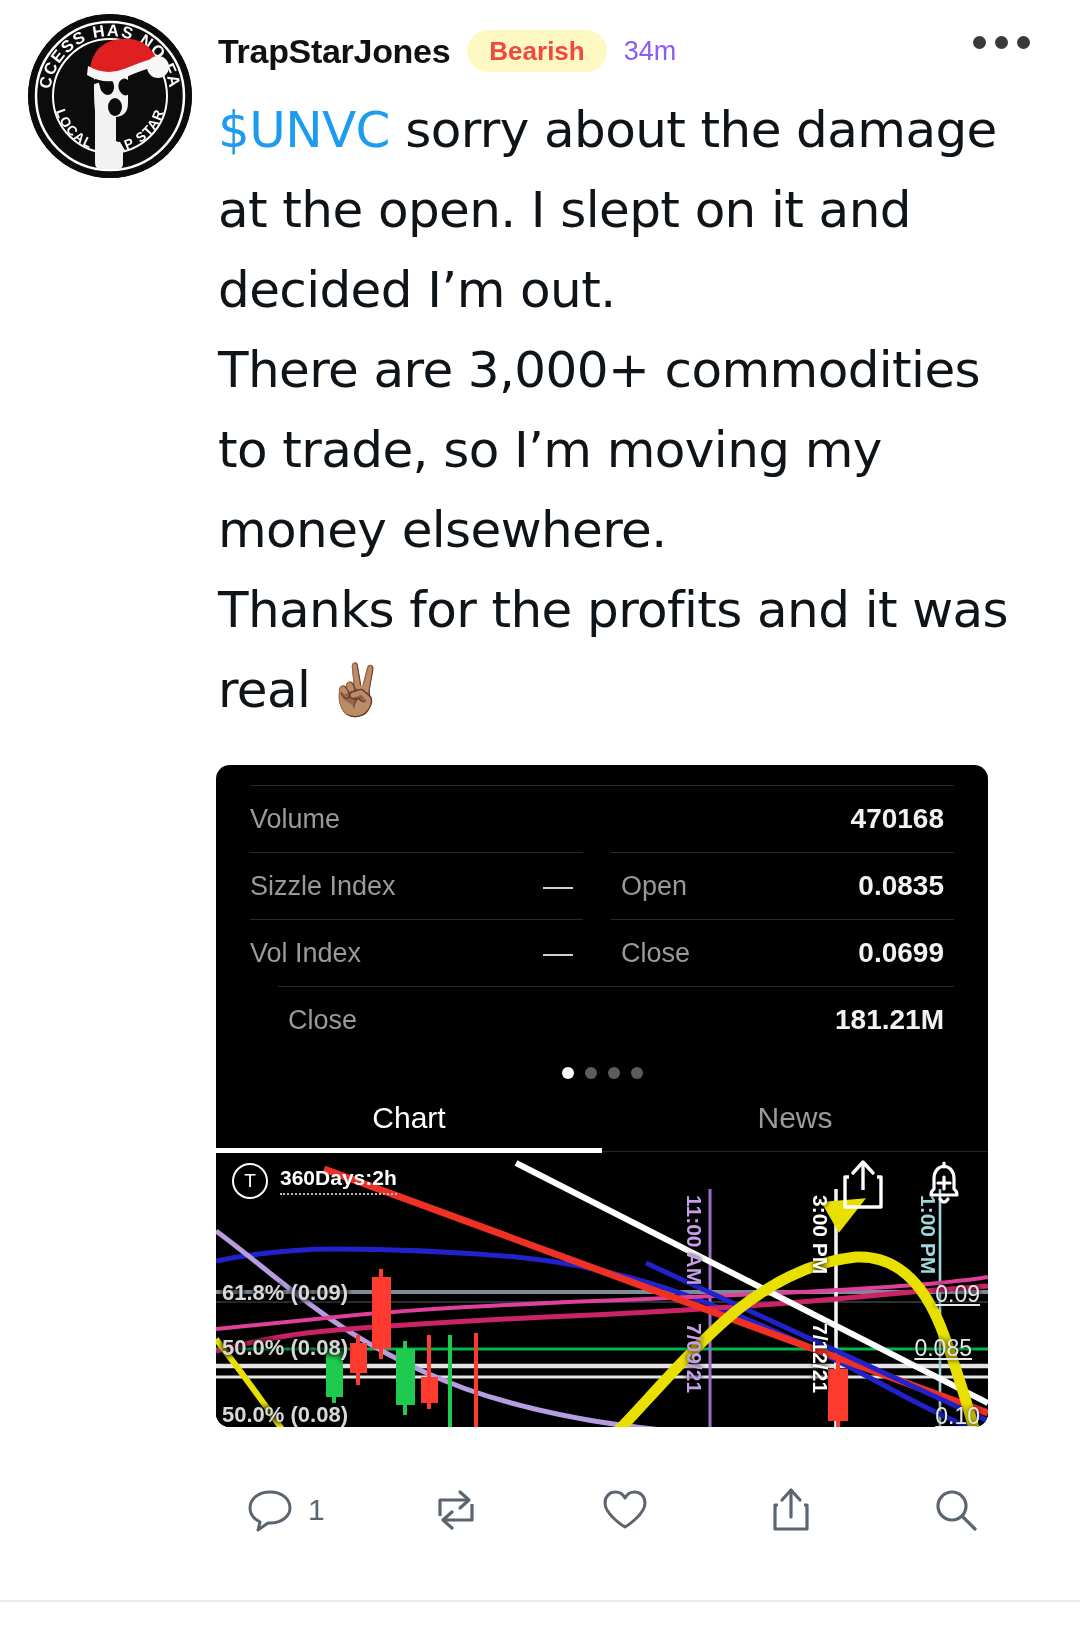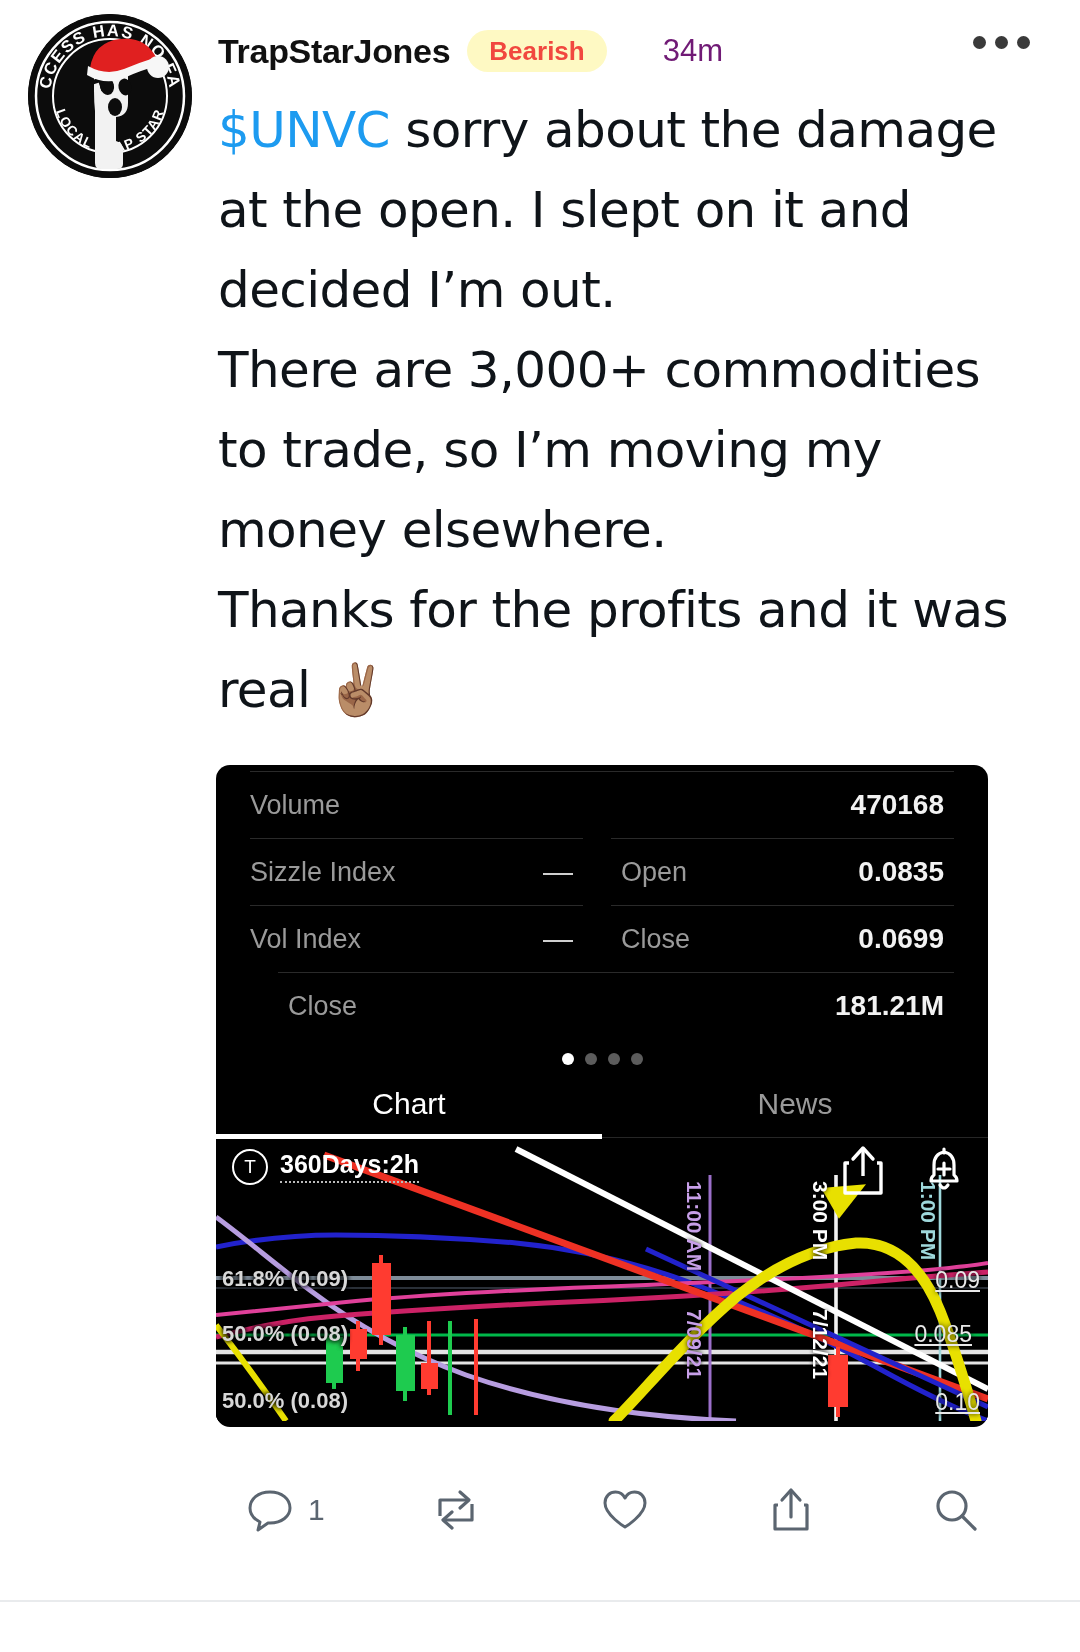--- a/index.html
+++ b/index.html
@@ -17,21 +17,21 @@
   .avatar { width:164px; height:164px; border-radius:50%; background:#0a0a0a; position:relative; overflow:hidden; }
   .avatar svg { position:absolute; left:0; top:0; }
 
   
   .hdr { position:absolute; left:218px; top:30px; display:flex; align-items:center; gap:17px; }
   .username { font-size:34px; font-weight:bold; color:#111; letter-spacing:-0.3px; }
   .sentiment-badge {
     font-size:26px; font-weight:bold; color:#f1483f;
     background:#fef9c3; border-radius:28px; padding:8px 22px; line-height:1;
   }
-  .timestamp { font-size:31px; color:#701a75;margin-left:39px; }
+  .timestamp { font-size:27px; color:#8b5cf6; }
 
   .menu-dots {
     position:absolute; right:42px; top:28px;
     display:flex; gap:9px; align-items:center; padding:8px;
   }
   .menu-dots i { width:13px; height:13px; border-radius:50%; background:#3a3a3a; display:block; }
 
   
   .body-text {
     position:absolute; left:218px; top:90px; width:790px;
@@ -41,21 +41,21 @@
   }
   .cashtag { color:#1d9bf0; }
   .emoji { font-family:"DejaVu Sans", sans-serif; }
 
   
   .card {
     position:absolute; left:216px; top:765px; width:772px; height:662px;
     background:#000; border-radius:14px; overflow:hidden;
   }
 
-  .stats { padding:6px 34px 0 34px; }
+  .stats { padding:20px 34px 0 34px; }
   .stat-row { display:flex; }
   .stat-cell {
     flex:1; display:flex; align-items:center; justify-content:space-between;
     border-top:1px solid #2a2a2a; height:67px; padding:0 10px 0 0;
   }
   .stat-cell.right { margin-left:28px; padding-left:10px; }
   .stat-label { font-size:27px; color:#9a9a9a; }
   .stat-value { font-size:28px; color:#f2f2f2; font-weight:bold; }
   .stat-value.dash { font-weight:400; color:#cfcfcf; font-size:30px; }
 
@@ -70,21 +70,21 @@
   .tab-track { position:absolute; left:0; bottom:1px; width:100%; height:1px; background:#262626; }
 
   
   .chart { position:relative; width:100%; height:282px; background:#000; overflow:hidden; }
   .chart-head { position:absolute; left:16px; top:10px; display:flex; align-items:center; gap:12px; z-index:6; }
   .t-badge {
     width:36px; height:36px; border-radius:50%; border:2.5px solid #fff;
     color:#fff; font-size:19px; display:flex; align-items:center; justify-content:center;
   }
   .chart-title {
-    font-size:25px; color:#fff; font-weight:bold;
+    font-size:21px; color:#fff; font-weight:bold;
     border-bottom:2.5px dotted #bbb; padding-bottom:3px; line-height:1.05;
   }
   .chart-icons { position:absolute; right:20px; top:6px; display:flex; gap:34px; z-index:6; }
 
   .fib-label {
     position:absolute; font-size:22px; color:#d8d8d8; font-weight:bold; z-index:5;
     text-shadow:0 0 5px #000, 0 0 5px #000;
   }
   .axis-label {
     position:absolute; font-size:21px; font-weight:bold; z-index:5;

